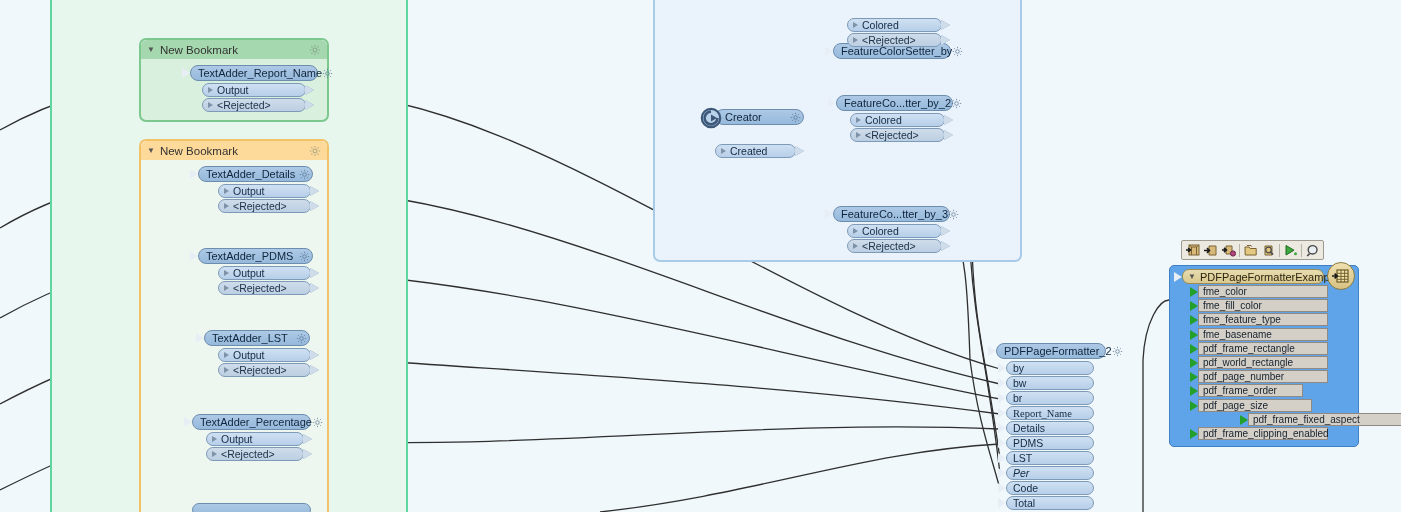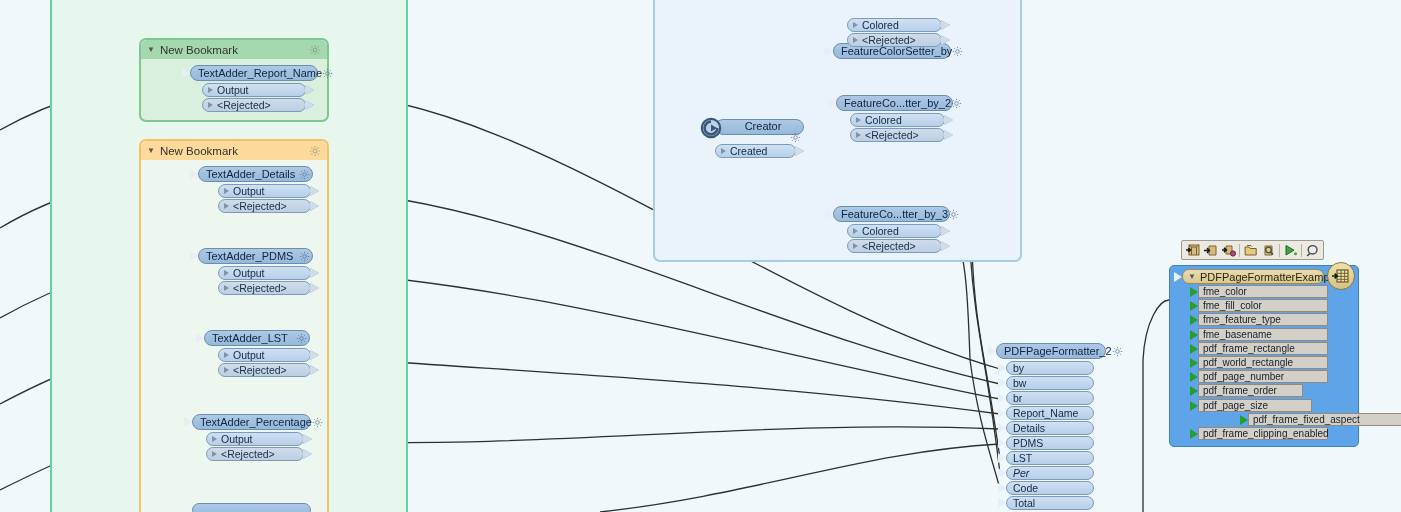--- a/index.html
+++ b/index.html
@@ -284,21 +284,21 @@
         <span>&lt;Rejected&gt;</span>
         <span class="nub"></span>
       </div>
     </div>
     <div class="node" style="left: 0px; top: 0px;">
       <div class="node-head" style="position: absolute; left: 192px; top: 503px; width: 119px; height: 14px; overflow: hidden;">
         <span></span>
       </div>
     </div>
     <div class="node" style="left: 0px; top: 0px;">
-      <div class="node-head" style="position: absolute; left: 715px; top: 119px; width: 89px; padding-left: 9px; flex-direction: column;">
+      <div class="node-head" style="position: absolute; left: 715px; top: 109px; width: 89px; padding-left: 9px;">
         <span style="position:absolute;left:-16px;top:-3px;">
           <svg width="22" height="22" viewBox="0 0 22 22">
             <circle cx="11" cy="11" r="9.2" fill="#b9d2ea" stroke="#3e587a" stroke-width="2.2"></circle>
             <path d="M11 4.6 A6.4 6.4 0 1 0 17.4 11" fill="none" stroke="#3e587a" stroke-width="2.6"></path>
             <path d="M11 7.4 L11 14.6 L17 11 Z" fill="#3e587a"></path>
           </svg>
         </span>
         <span>Creator</span>
         <span class="gear">
           <svg width="11" height="11" viewBox="0 0 16 16">
@@ -405,21 +405,21 @@
         <span>by</span>
       </div>
       <div class="port" style="position: absolute; left: 1006px; top: 375px; width: 88px; padding-left: 6px;">
         <span class="in-arrow" style="top:1px;"></span>
         <span>bw</span>
       </div>
       <div class="port" style="position: absolute; left: 1006px; top: 390px; width: 88px; padding-left: 6px;">
         <span class="in-arrow" style="top:1px;"></span>
         <span>br</span>
       </div>
-      <div class="port" style="position: absolute; left: 1006px; top: 405px; width: 88px; padding-left: 6px;">
+      <div class="port" style="position: absolute; left: 1006px; top: 405px; width: 88px; padding-left: 6px; font-family: Liberation Serif, serif;">
         <span class="in-arrow" style="top:1px;"></span>
         <span>Report_Name</span>
       </div>
       <div class="port" style="position: absolute; left: 1006px; top: 420px; width: 88px; padding-left: 6px;">
         <span class="in-arrow" style="top:1px;"></span>
         <span>Details</span>
       </div>
       <div class="port" style="position: absolute; left: 1006px; top: 435px; width: 88px; padding-left: 6px;">
         <span class="in-arrow" style="top:1px;"></span>
         <span>PDMS</span>

